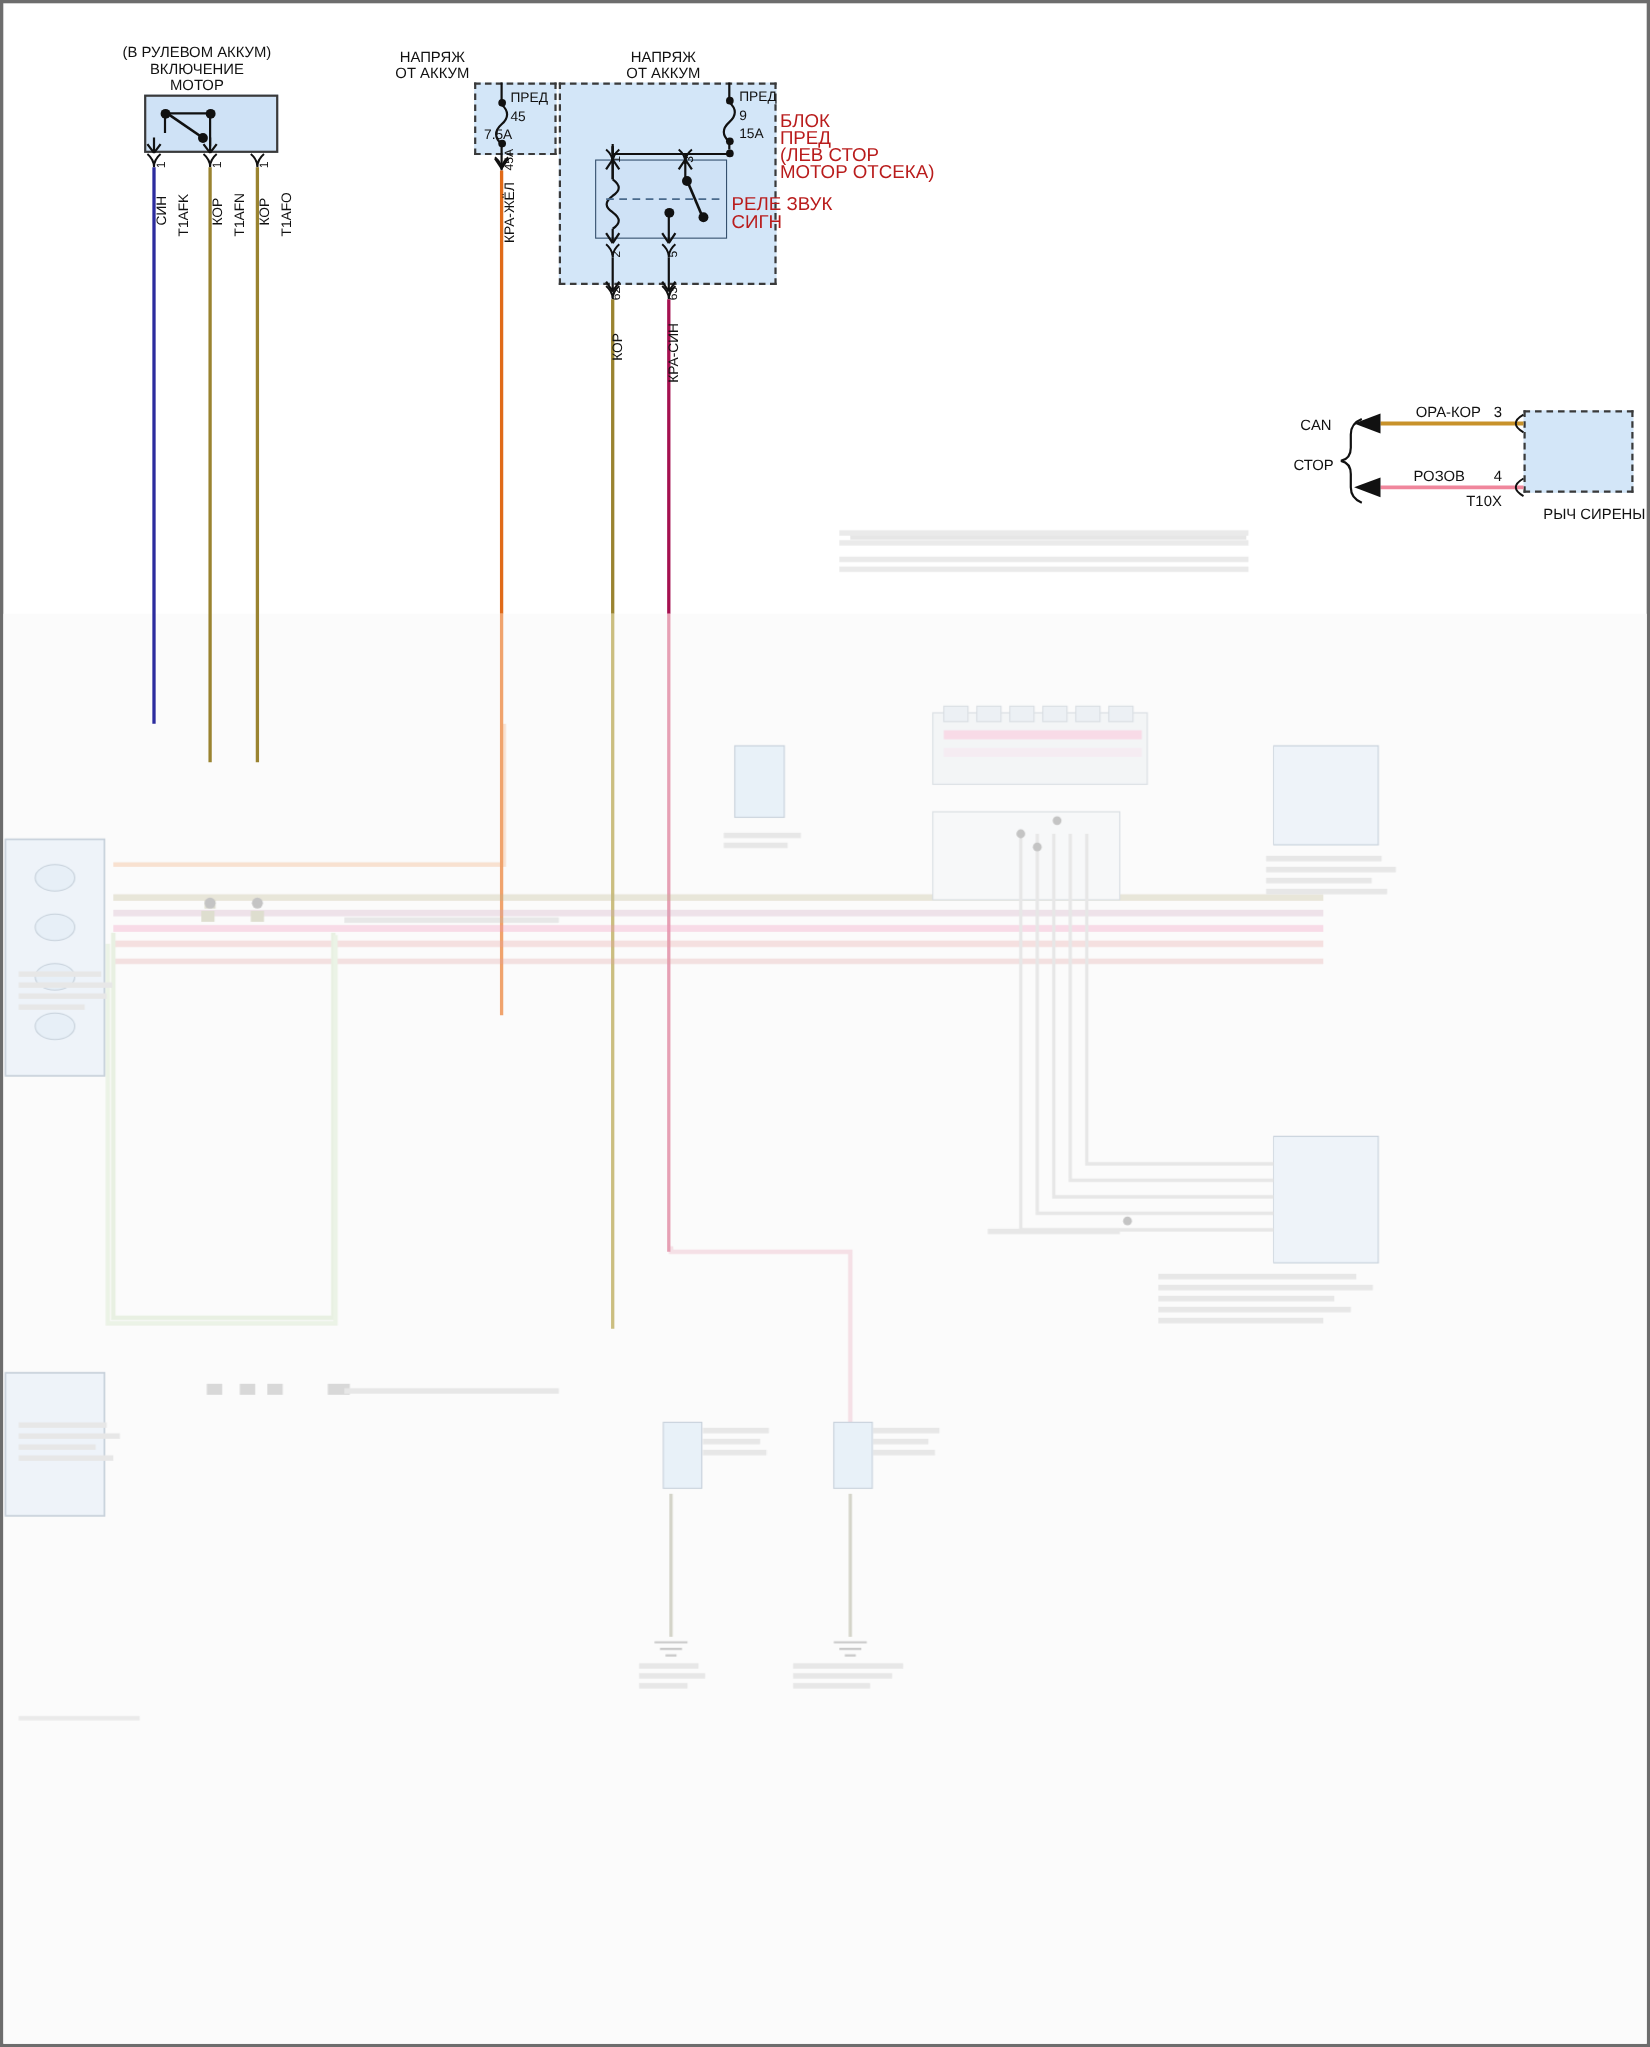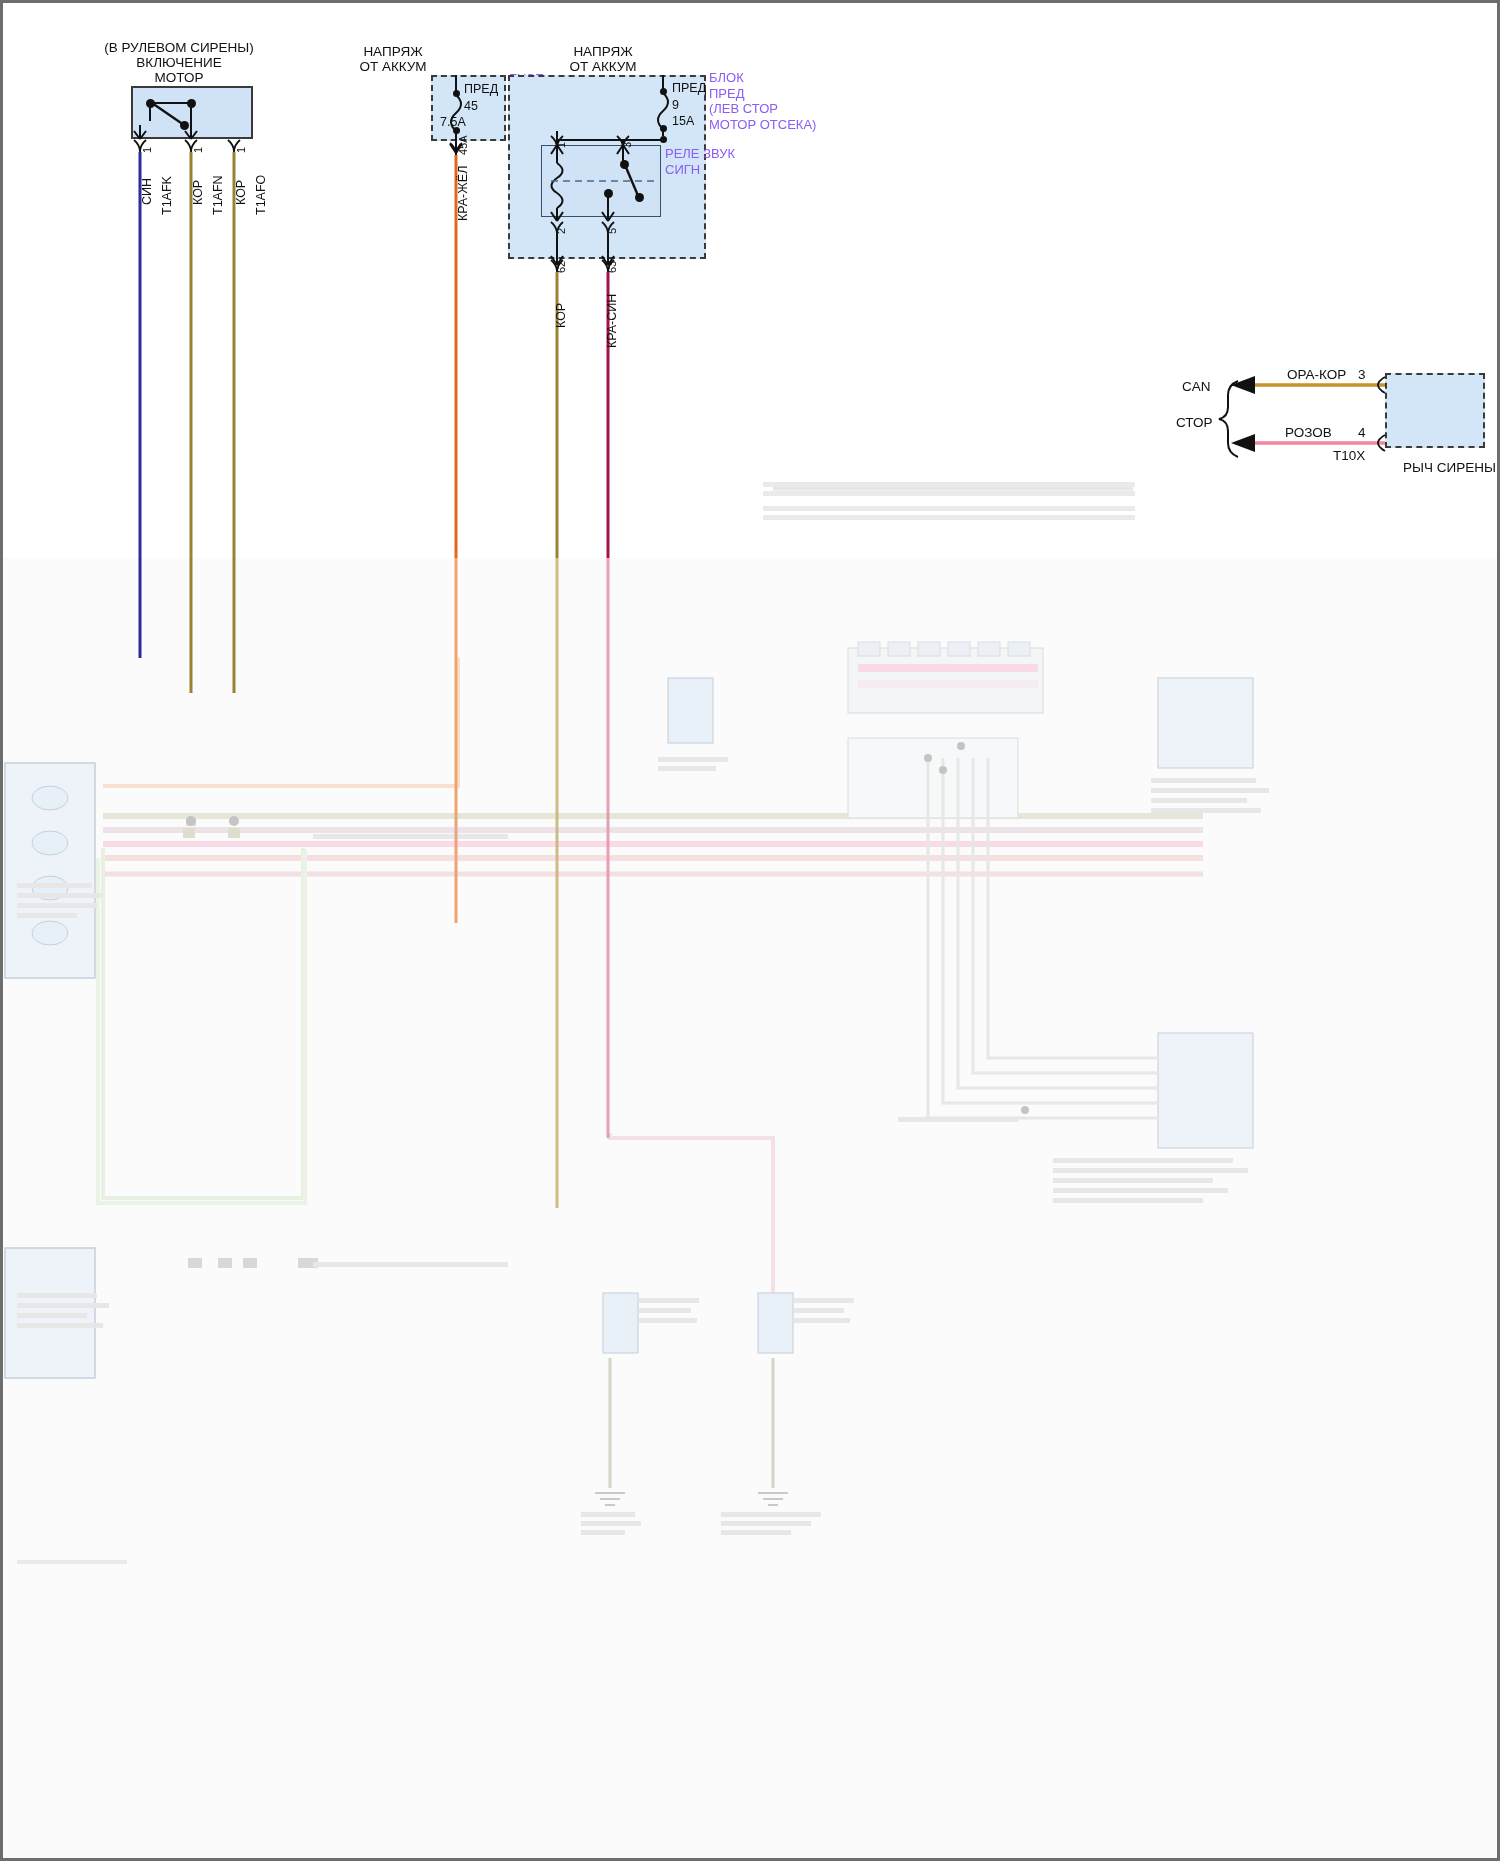--- a/index.html
+++ b/index.html
@@ -16,31 +16,31 @@
   .t.xs{font-size:11px;}
   .t.c{text-align:center;}
   .rot{transform-origin:0 0;transform:rotate(-90deg);}
   
   .box-solid{position:absolute;background:#cfe2f6;border:2px solid #3a3a3a;box-sizing:border-box;}
   .box-dash{position:absolute;background:#d3e6f8;border:2px dashed #3a3a3a;box-sizing:border-box;}
   .box-plain{position:absolute;background:#cfe2f6;border:1.5px solid #35506e;box-sizing:border-box;}
   .dot{position:absolute;width:9px;height:9px;border-radius:50%;background:#111;}
   .dot.sm{width:7px;height:7px;}
   svg{position:absolute;left:0;top:0;overflow:visible;}
-  .lbl-blk{position:absolute;font-size:13px;line-height:15.5px;color:#8b5cf6;white-space:pre;}
+  .lbl-blk{position:absolute;font-size:17px;line-height:15.5px;color:#b91c1c;white-space:pre;margin-top:32px;}
 </style>
 </head>
 <body>
 
 <div id="page">
 
   <div class="band-lower"></div>
 
   <div>
-    <div class="t c" style="left:56px;top:37px;width:240px;">(В РУЛЕВОМ СИРЕНЫ)</div>
+    <div class="t c" style="left:56px;top:37px;width:240px;">(В РУЛЕВОМ АККУМ)</div>
     <div class="t c" style="left:56px;top:52px;width:240px;">ВКЛЮЧЕНИЕ</div>
     <div class="t c" style="left:56px;top:67px;width:240px;">МОТОР</div>
 
     <div class="box-solid" style="left:128px;top:83px;width:122px;height:53px;"></div>
 
     <svg width="1500" height="1861">
 
       <path d="M147,118 L147,100 L188,100" stroke="#111" stroke-width="2" fill="none"></path>
       <path d="M149,100 L181,122" stroke="#111" stroke-width="2.4" fill="none"></path>
       <path d="M188,100 L188,130" stroke="#111" stroke-width="2" fill="none"></path>

